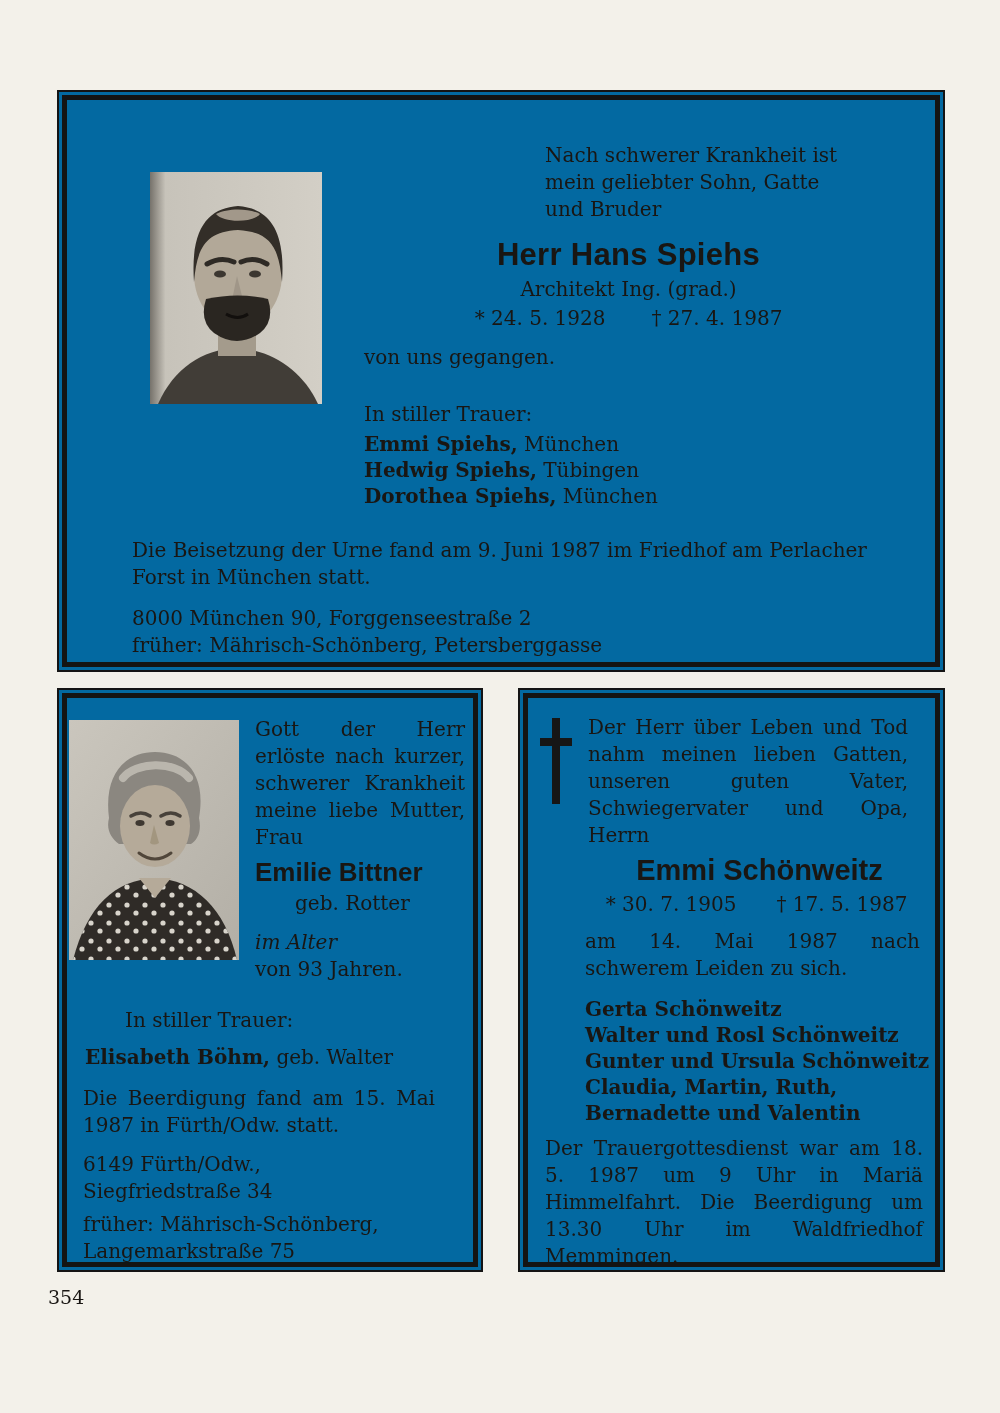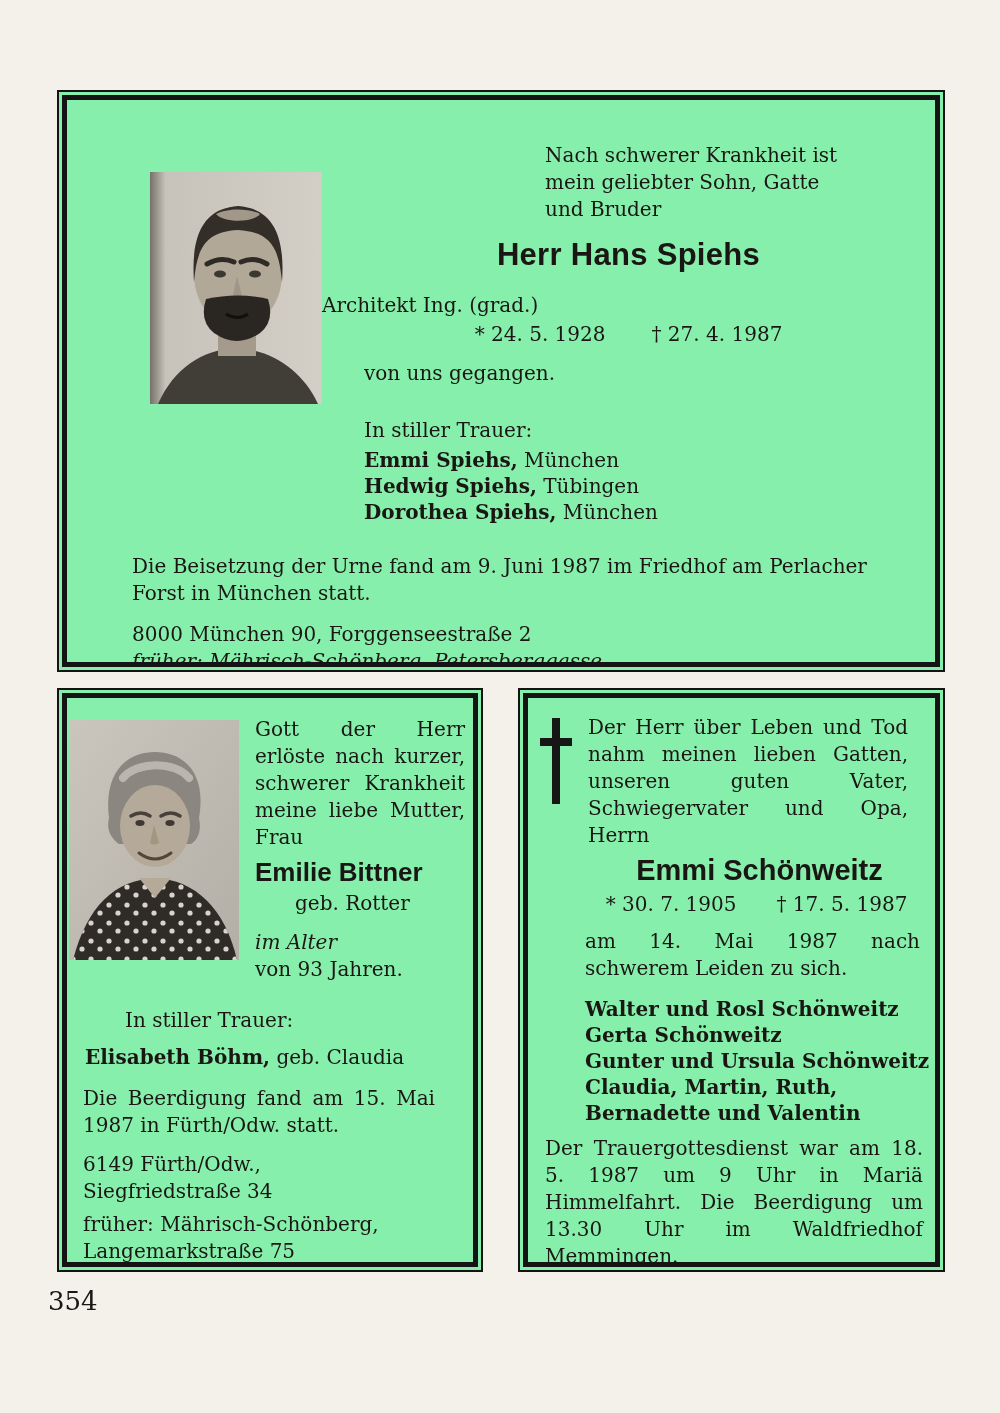--- a/index.html
+++ b/index.html
@@ -12,49 +12,49 @@
     font-size:20px;
   }
   .page{
     position:relative; width:1000px; height:1413px;
     background:#f3f1ea; overflow:hidden;
   }
   p{ line-height:27px; }
 
   
   .notice{
-    position:absolute; background:#86efac;
+    position:absolute; background:#0369a1;
     border:2px solid #141414; padding:3px;
   }
   .notice-inner{ border:5px solid #141414; height:100%; overflow:hidden; }
 
   .notice-top{ left:57px; top:90px;  width:888px; height:582px; }
   .notice-bl { left:57px; top:688px; width:426px; height:584px; }
   .notice-br { left:518px; top:688px; width:427px; height:584px; }
 
   
   .row-top{ display:flex; }
   .photo{ flex:none; overflow:hidden; }
   .photo svg{ display:block; }
   .photo-spiehs{ width:172px; height:232px; margin:72px 0 0 83px; }
   .col-spiehs{ flex:1; padding-top:42px; }
   .intro-spiehs{ margin-left:223px; width:316px; }
   .name-spiehs{
     margin-top:14px; text-align:center;
     font:700 31px/36px "Liberation Sans", sans-serif; letter-spacing:.3px;
   }
-  .prof-spiehs{ margin-top:19px; }
+  .prof-spiehs{ text-align:center; margin-top:3px; }
   .dates-row{ display:flex; justify-content:center; gap:46px; margin-top:2px; }
   .cont-spiehs{ margin:12px 0 0 42px; }
   .label-spiehs{ margin:30px 0 0 42px; }
   .mourners-spiehs{ margin:3px 0 0 42px; }
   .mourners-spiehs p{ line-height:26px; }
   .burial-spiehs{ margin:28px 0 0 65px; width:744px; }
   .addr-spiehs{ margin:14px 0 0 65px; }
-  .former-spiehs{ margin:0 0 0 65px;font-style:italic; }
+  .former-spiehs{ margin:0 0 0 65px; }
 
   
   .row-bl{ display:flex; }
   .photo-bittner{ width:170px; height:240px; margin:22px 0 0 2px; }
   .col-bittner{ flex:1; padding:18px 8px 0 16px; }
   .intro-bittner{ text-align:justify; }
   .name-bittner{
     margin-top:6px;
     font:700 26px/30px "Liberation Sans", sans-serif;
   }
@@ -75,21 +75,21 @@
   .name-schoen{
     margin-top:4px; text-align:center; padding-left:56px;
     font:700 29px/34px "Liberation Sans", sans-serif;
   }
   .dates-schoen{ padding-left:50px; gap:40px; margin-top:4px; }
   .cont-schoen{ margin:10px 0 0 57px; width:335px; text-align:justify; }
   .mourners-schoen{ margin:14px 0 0 57px; }
   .mourners-schoen p{ font-weight:700; line-height:26px; }
   .service-schoen{ margin:9px 12px 0 17px; width:378px; text-align:justify; }
 
-  .page-number{ position:absolute; left:48px; top:1286px; font-size:26px; }
+  .page-number{ position:absolute; left:48px; top:1286px; font-size:19px; }
 </style>
 </head>
 <body>
 
 <div class="page">
 
   <section class="notice notice-top">
     <div class="notice-inner">
       <div class="row-top">
         <div class="photo photo-spiehs">
@@ -171,21 +171,21 @@
         </div>
         <div class="col-bittner">
           <p class="intro-bittner">Gott der Herr erlöste nach kurzer, schwerer Krankheit meine liebe Mutter, Frau</p>
           <h2 class="name-bittner">Emilie Bittner</h2>
           <p class="maiden-bittner">geb. Rotter</p>
           <p class="age-bittner">im Alter</p>
           <p>von 93 Jahren.</p>
         </div>
       </div>
       <p class="label-bittner">In stiller Trauer:</p>
-      <p class="mourner-bittner"><b>Elisabeth Böhm,</b> <span>geb. Claudia</span></p>
+      <p class="mourner-bittner"><b>Elisabeth Böhm,</b> <span>geb. Walter</span></p>
       <p class="burial-bittner">Die Beerdigung fand am 15. Mai 1987 in Fürth/Odw. statt.</p>
       <div class="addr-bittner">
         <p>6149 Fürth/Odw.,</p>
         <p>Siegfriedstraße 34</p>
       </div>
       <div class="former-bittner">
         <p>früher: Mährisch-Schönberg,</p>
         <p>Langemarkstraße 75</p>
       </div>
     </div>
@@ -197,22 +197,22 @@
         <div class="cross"></div>
         <p class="intro-schoen">Der Herr über Leben und Tod nahm meinen lieben Gatten, unseren guten Vater, Schwiegervater und Opa, Herrn</p>
       </div>
       <h2 class="name-schoen">Emmi Schönweitz</h2>
       <p class="dates-row dates-schoen">
         <span>* 30. 7. 1905</span>
         <span>† 17. 5. 1987</span>
       </p>
       <p class="cont-schoen">am 14. Mai 1987 nach schwerem Leiden zu sich.</p>
       <div class="mourners-schoen">
+        <p>Gerta Schönweitz</p>
         <p>Walter und Rosl Schönweitz</p>
-        <p>Gerta Schönweitz</p>
         <p>Gunter und Ursula Schönweitz</p>
         <p>Claudia, Martin, Ruth,</p>
         <p>Bernadette und Valentin</p>
       </div>
       <p class="service-schoen">Der Trauergottesdienst war am 18. 5. 1987 um 9 Uhr in Mariä Himmelfahrt. Die Beerdigung um 13.30 Uhr im Waldfriedhof Memmingen.</p>
 
     </div>
   </section>
 
   <div class="page-number">354</div>

